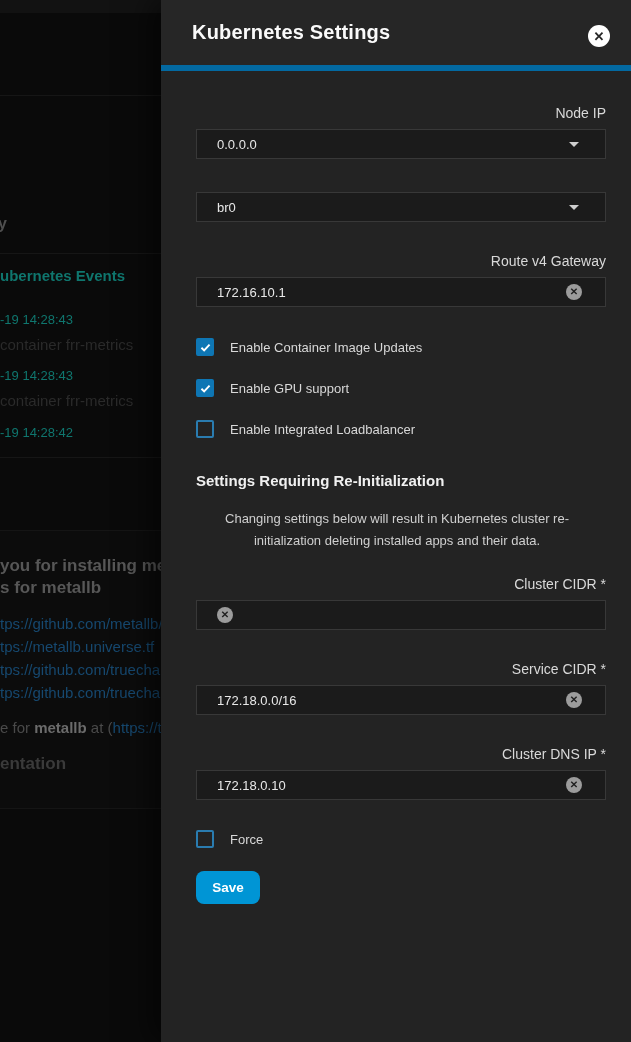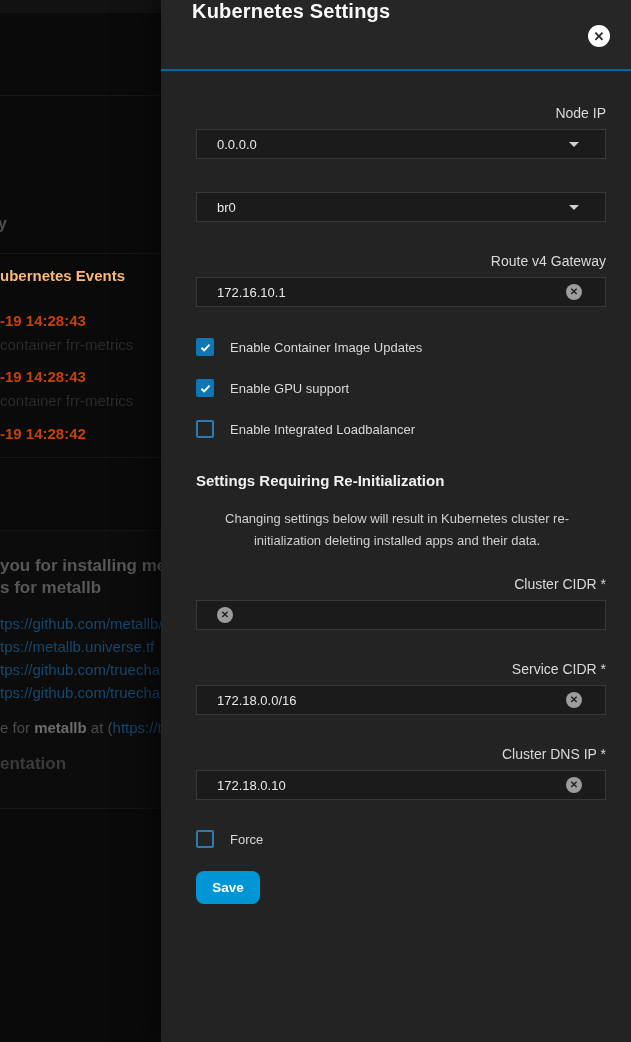--- a/index.html
+++ b/index.html
@@ -14,39 +14,39 @@
   
   .backdrop {
     position: absolute; left: 0; top: 0; width: 161px; height: 1042px;
     background: #0a0a0a; overflow: hidden;
   }
   .bd-topband { position: absolute; left: 0; top: 0; width: 161px; height: 13px; background: #121212; }
   .bd-line { position: absolute; left: 0; width: 161px; height: 1px; background: #161616; }
   .bd-region { position: absolute; left: 0; width: 161px; background: #0c0c0c; border-top: 1px solid #151515; border-bottom: 1px solid #151515; }
   .bd-text { position: absolute; white-space: nowrap; }
   .bd-partial-y { left: -2px; top: 215px; font-size: 16px; font-weight: 600; color: #4f4f4f; }
-  .bd-events-title { left: 0; top: 267px; font-size: 15px; font-weight: 600; color: #fdba74; }
-  .bd-ts { font-size: 15px; font-weight: 700; color: #c2410c; }
+  .bd-events-title { left: 0; top: 267px; font-size: 15px; font-weight: 600; color: #0f766e; }
+  .bd-ts { font-size: 13px; font-weight: 400; color: #0f766e; }
   .bd-detail { font-size: 15px; color: #2a2a2a; }
   .bd-h1 { left: 0; font-size: 17px; font-weight: 600; color: #575757; }
   .bd-link { left: 0; font-size: 15px; color: #16486f; }
   .bd-note { left: 0; top: 719px; font-size: 15px; color: #4a4a4a; }
   .bd-note b { color: #6b6b6b; }
   .bd-note .lnk { color: #16486f; }
   .bd-footer { left: 0; top: 754px; font-size: 17px; font-weight: 600; color: #3a3a3a; }
 
   
   .panel {
     position: absolute; left: 161px; top: 0; width: 470px; height: 1042px;
     background: #232323;
     box-shadow: -10px 0 28px rgba(0,0,0,0.55);
   }
   .panel-header {
-    height: 71px; background: #262626; border-bottom: 2px solid #0369a1;
-    display: flex; align-items: flex-start; position: relative;
+    height: 71px; background: #262626; border-bottom: 6px solid #0369a1;
+    display: flex; align-items: center; position: relative;
   }
   .panel-title {
     margin-left: 31px; font-size: 20px; font-weight: 700; color: #fafafa; letter-spacing: 0.2px;
   }
   .close-btn {
     position: absolute; right: 21px; top: 25px; width: 22px; height: 22px;
     background: #ffffff; border-radius: 50%; cursor: pointer;
     display: flex; align-items: center; justify-content: center;
     color: #262626; font-size: 13px; font-weight: 700; line-height: 1;
   }

